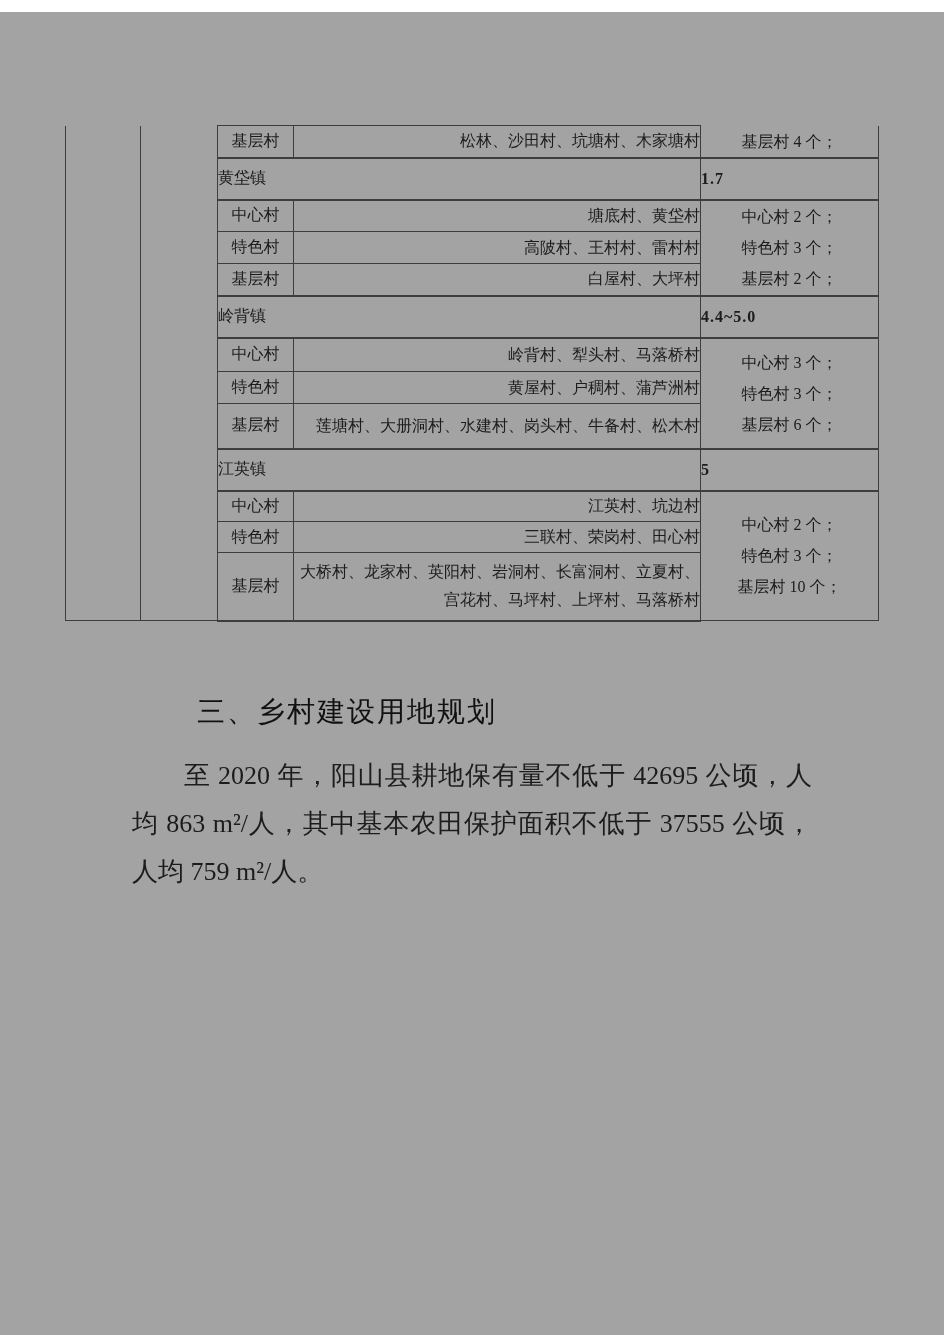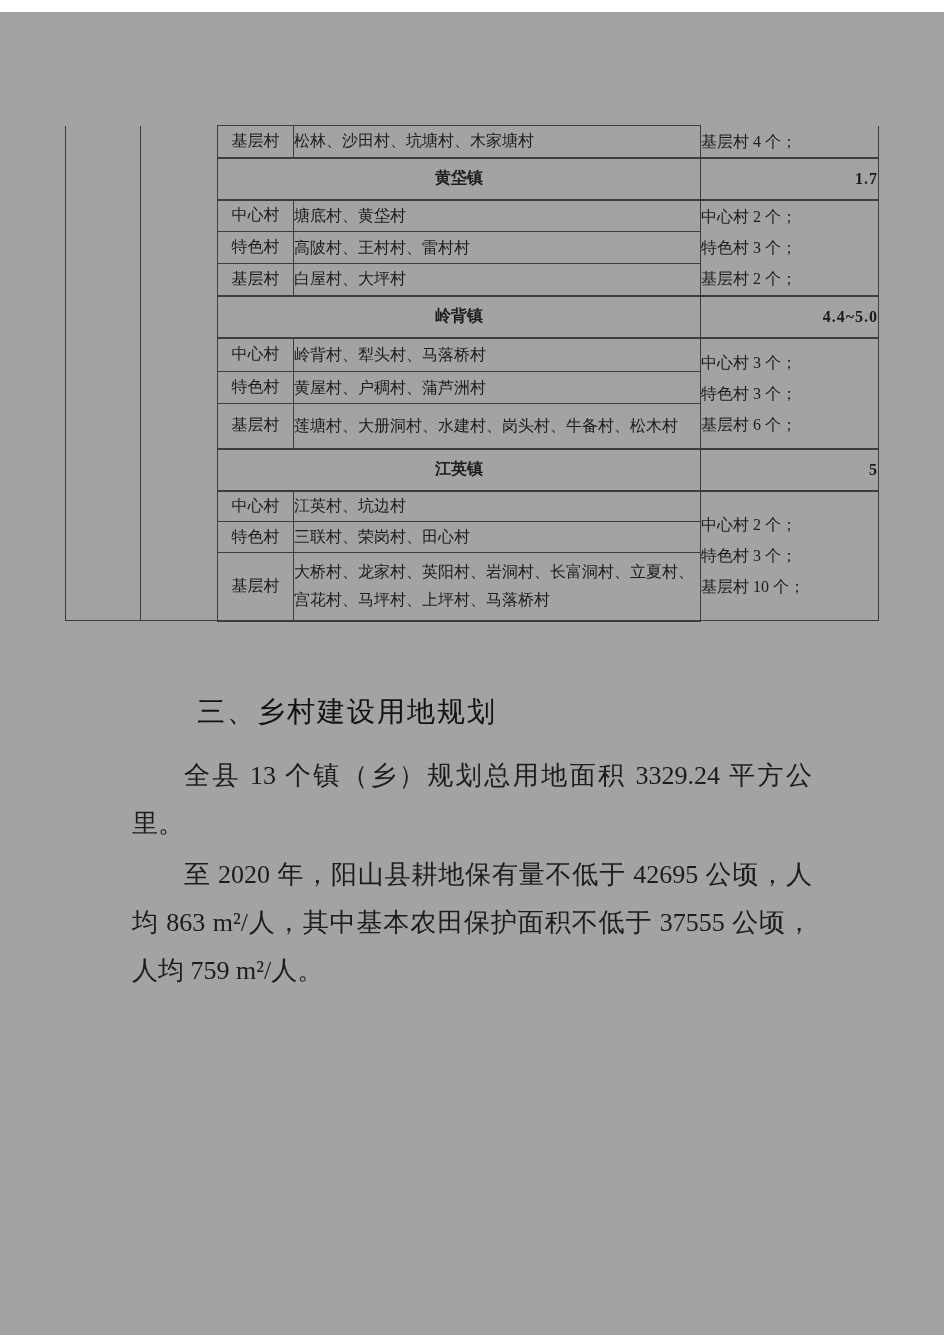--- a/index.html
+++ b/index.html
@@ -26,24 +26,24 @@
     vertical-align:middle;
     padding:0;
     overflow:hidden;
   }
   td.span-col { border-bottom-width:2.5px; }
   td.no-top  { border-top:0 none !important; }
   tr.town-row td { border-top-width:2.5px; border-bottom-width:2.5px; }
   tbody tr:last-child td { border-bottom-width:2.5px; }
 
   td.lbl  { text-align:center; }
-  td.vlist{ text-align:left; padding:2px 4px 2px 10px; line-height:28px; }
-  td.cnt  { line-height:31px; }
-  td.town { text-align:center; font-weight:bold; font-size:17px; }
-  td.num  { text-align:right; font-weight:bold; font-size:16px; letter-spacing:1px; }
+  td.vlist{ text-align:right; padding:2px 4px 2px 10px; line-height:28px; }
+  td.cnt  { text-align:center; line-height:31px; }
+  td.town { font-weight:normal; font-size:17px; }
+  td.num  { text-align:left; font-weight:bold; font-size:16px; letter-spacing:1px; }
 
   
   .heading {
     position:absolute; left:197px; top:681px;
     margin:0;
     font-family:"Liberation Sans","DejaVu Sans",sans-serif;
     font-weight:normal;
     font-size:28px;
     letter-spacing:2px;
     color:#111;
@@ -144,17 +144,16 @@
         <tr style="height: 68px;">
           <td class="lbl">基层村</td>
           <td class="vlist">大桥村、龙家村、英阳村、岩洞村、长富洞村、立夏村、宫花村、马坪村、上坪村、马落桥村</td>
         </tr>
       </tbody>
   </table>
 
   <h2 class="heading">三、乡村建设用地规划</h2>
 
   <div class="body-text" id="paragraphs">
-      <p>全县 13 个镇（乡）规划总用地面积 3329.24 平方公里。</p>
       <p>至 2020 年，阳山县耕地保有量不低于 42695 公顷，人均 863 m²/人，其中基本农田保护面积不低于 37555 公顷，人均 759 m²/人。</p>
     </div>
 
 </div>
 
 </body></html>

